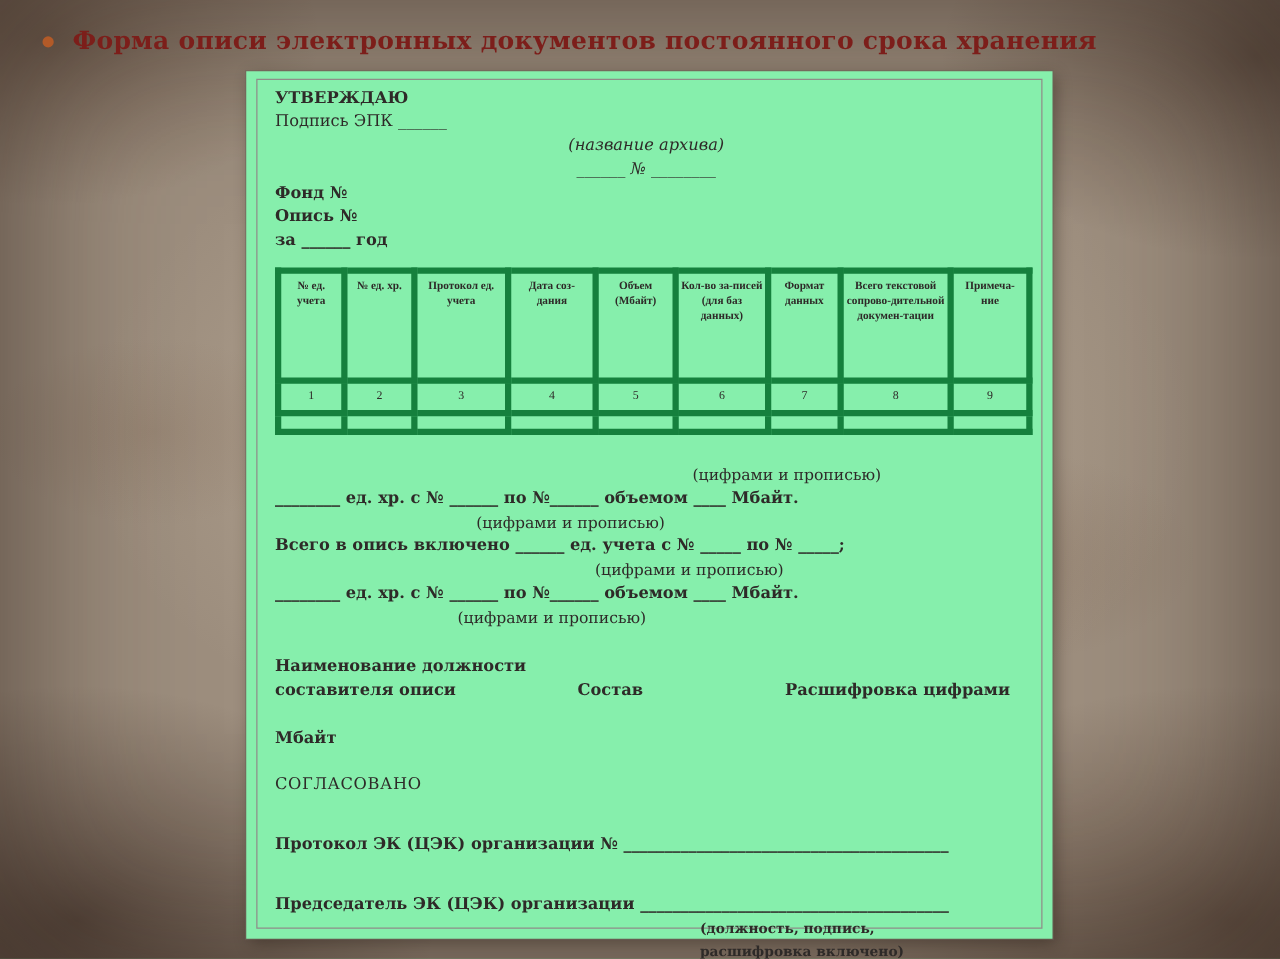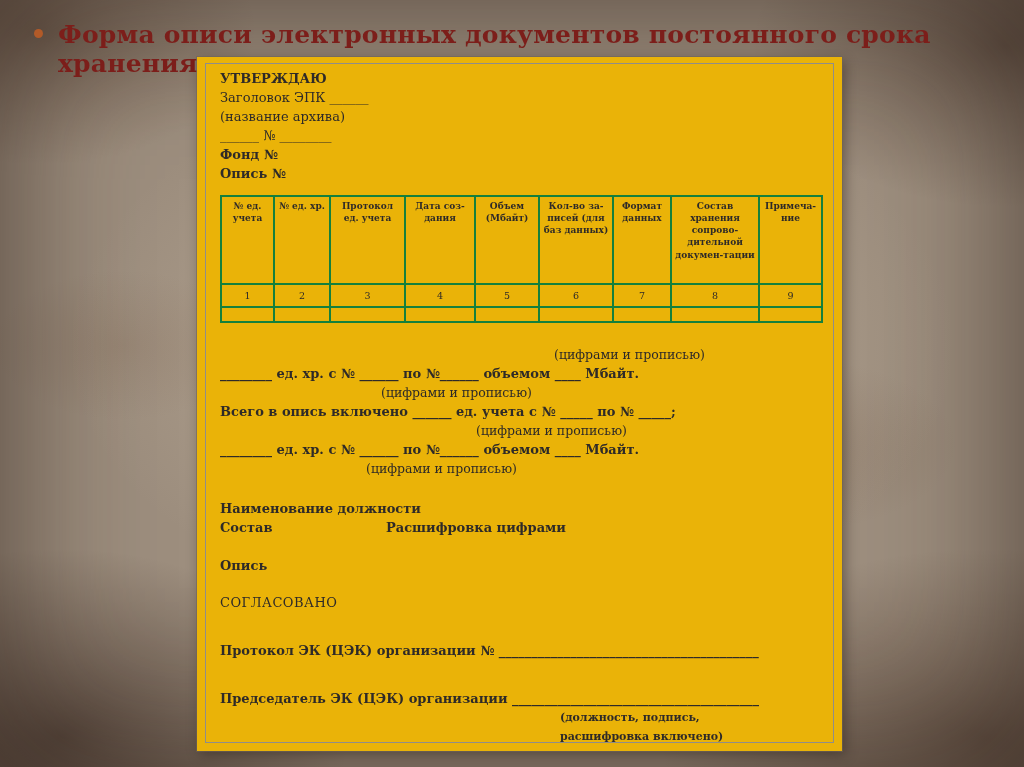--- a/index.html
+++ b/index.html
@@ -23,48 +23,49 @@
     position: absolute;
     left: 34px; top: 20px;
     display: flex; align-items: flex-start; gap: 15px;
     width: 940px;
   }
   .bullet {
     width: 9px; height: 9px; border-radius: 50%;
     background: #b25a28; margin-top: 9px; flex: 0 0 auto;
   }
   .slide-title {
-    font-size: 25px; font-weight: bold; color: #7c1e1a;
+    font-size: 20px; font-weight: bold; color: #7c1e1a;
     letter-spacing: 0.2px;
   }
 
   .paper {
     position: absolute; left: 197px; top: 57px;
     width: 645px; height: 694px;
-    background: #eab308;
+    background: #86efac;
     box-shadow: 0 0 0 1px rgba(110,100,90,0.55), 3px 4px 12px rgba(40,28,20,0.45);
   }
   .paper-inner {
     position: absolute; left: 8px; right: 8px; top: 6px; bottom: 8px;
     border: 1px solid #8f8d89;
     padding: 5px 13px 0 14px;
     color: #2e2a28;
     font-size: 13px; line-height: 19px;
   }
   .bold { font-weight: bold; }
 
-  .archive-block { text-align: left; padding-right: 6px; }
+  .archive-block { text-align: center; padding-right: 6px; font-style: italic; }
 
   table.form-table {
     width: 100%; margin-top: 12px;
     border-collapse: collapse; table-layout: fixed;
   }
   table.form-table th, table.form-table td {
-    border: 2px solid #15803d;
+    border: 5px solid #15803d;
     overflow-wrap: break-word;
+    font-family: Liberation Serif, serif;
   }
   table.form-table th {
     font-size: 9px; font-weight: bold; line-height: 1.35;
     vertical-align: top; text-align: center;
     padding: 3px 2px; height: 88px;
   }
   table.form-table td {
     font-size: 9.5px; text-align: center; padding: 1px 2px;
   }
   tr.empty-row td { height: 15px; }
@@ -97,31 +98,32 @@
 <div class="title-row">
   <span class="bullet"></span>
   <h1 class="slide-title">Форма описи электронных документов постоянного срока хранения</h1>
 </div>
 
 <div class="paper">
   <div class="paper-inner">
 
     <div>
       <div class="bold">УТВЕРЖДАЮ</div>
-      <div>Заголовок ЭПК ______</div>
+      <div>Подпись ЭПК ______</div>
     </div>
 
     <div class="archive-block">
       <div>(название архива)</div>
       <div>______ № ________</div>
     </div>
 
     <div>
       <div class="bold">Фонд №</div>
       <div class="bold">Опись №</div>
+      <div class="bold">за ______ год</div>
     </div>
 
     <table class="form-table">
       <colgroup>
         <col style="width:53px">
           <col style="width:56px">
           <col style="width:75px">
         <col style="width:70px">
           <col style="width:64px">
           <col style="width:74px">
@@ -131,21 +133,21 @@
       </colgroup>
       <thead>
         <tr>
           <th>№ ед. учета</th>
           <th>№ ед. хр.</th>
           <th>Протокол ед. учета</th>
           <th>Дата соз-дания</th>
           <th>Объем (Мбайт)</th>
           <th>Кол-во за-писей (для баз данных)</th>
           <th>Формат данных</th>
-          <th>Состав хранения сопрово-дительной докумен-тации</th>
+          <th>Всего текстовой сопрово-дительной докумен-тации</th>
           <th>Примеча-ние</th>
         </tr>
       </thead>
       <tbody>
         <tr>
           <td>1</td>
           <td>2</td>
           <td>3</td>
           <td>4</td>
           <td>5</td>
@@ -174,24 +176,25 @@
       <div class="note ind2">(цифрами и прописью)</div>
       <div class="tline">Всего в опись включено ______ ед. учета с № _____ по № _____;</div>
       <div class="note ind3">(цифрами и прописью)</div>
       <div class="tline">________ ед. хр. с № ______ по №______ объемом ____ Мбайт.</div>
       <div class="note ind4">(цифрами и прописью)</div>
     </div>
 
     <div class="signature">
       <div>Наименование должности</div>
       <div class="sig-row">
+        <span class="sig-col1">составителя описи</span>
         <span class="sig-col2">Состав</span>
         <span>Расшифровка цифрами</span>
       </div>
-      <div class="date-line">Опись</div>
+      <div class="date-line">Мбайт</div>
     </div>
 
     <div class="agreed">
       <div class="agreed-heading">СОГЛАСОВАНО</div>
       <div class="agreed-line">Протокол ЭК (ЦЭК) организации № ________________________________________</div>
       <div class="agreed-line">Председатель ЭК (ЦЭК) организации ______________________________________</div>
       <div class="agreed-note">
         <div>(должность, подпись,</div>
         <div>расшифровка включено)</div>
       </div>

